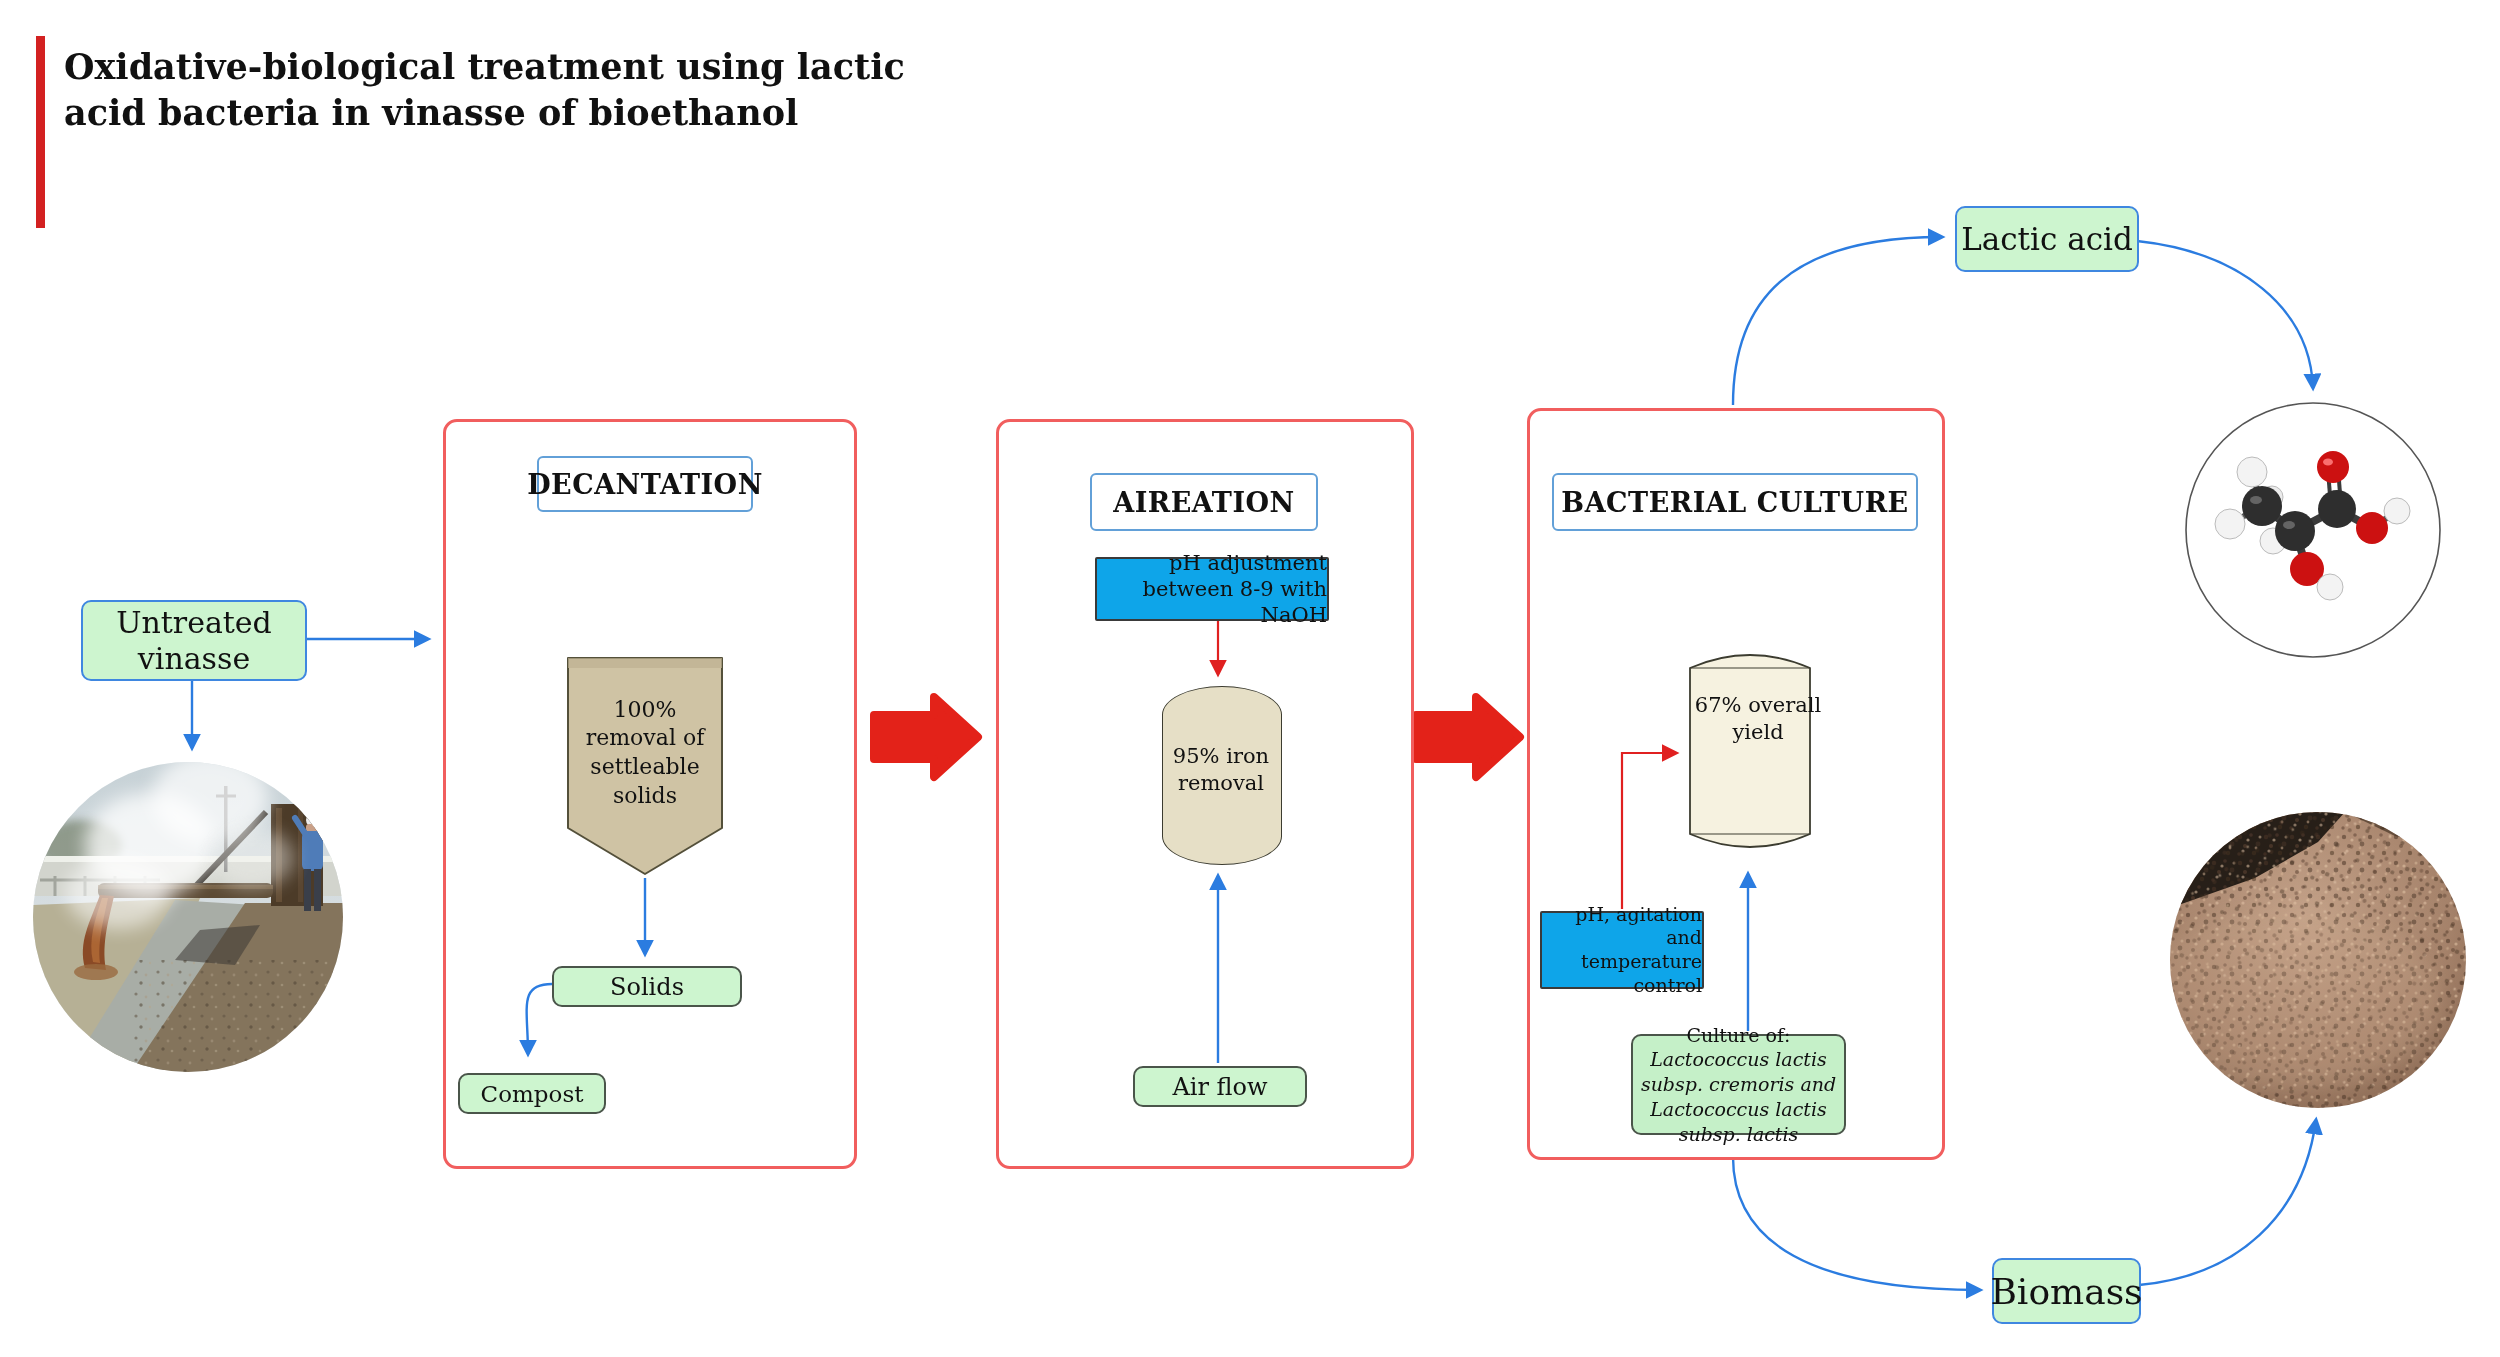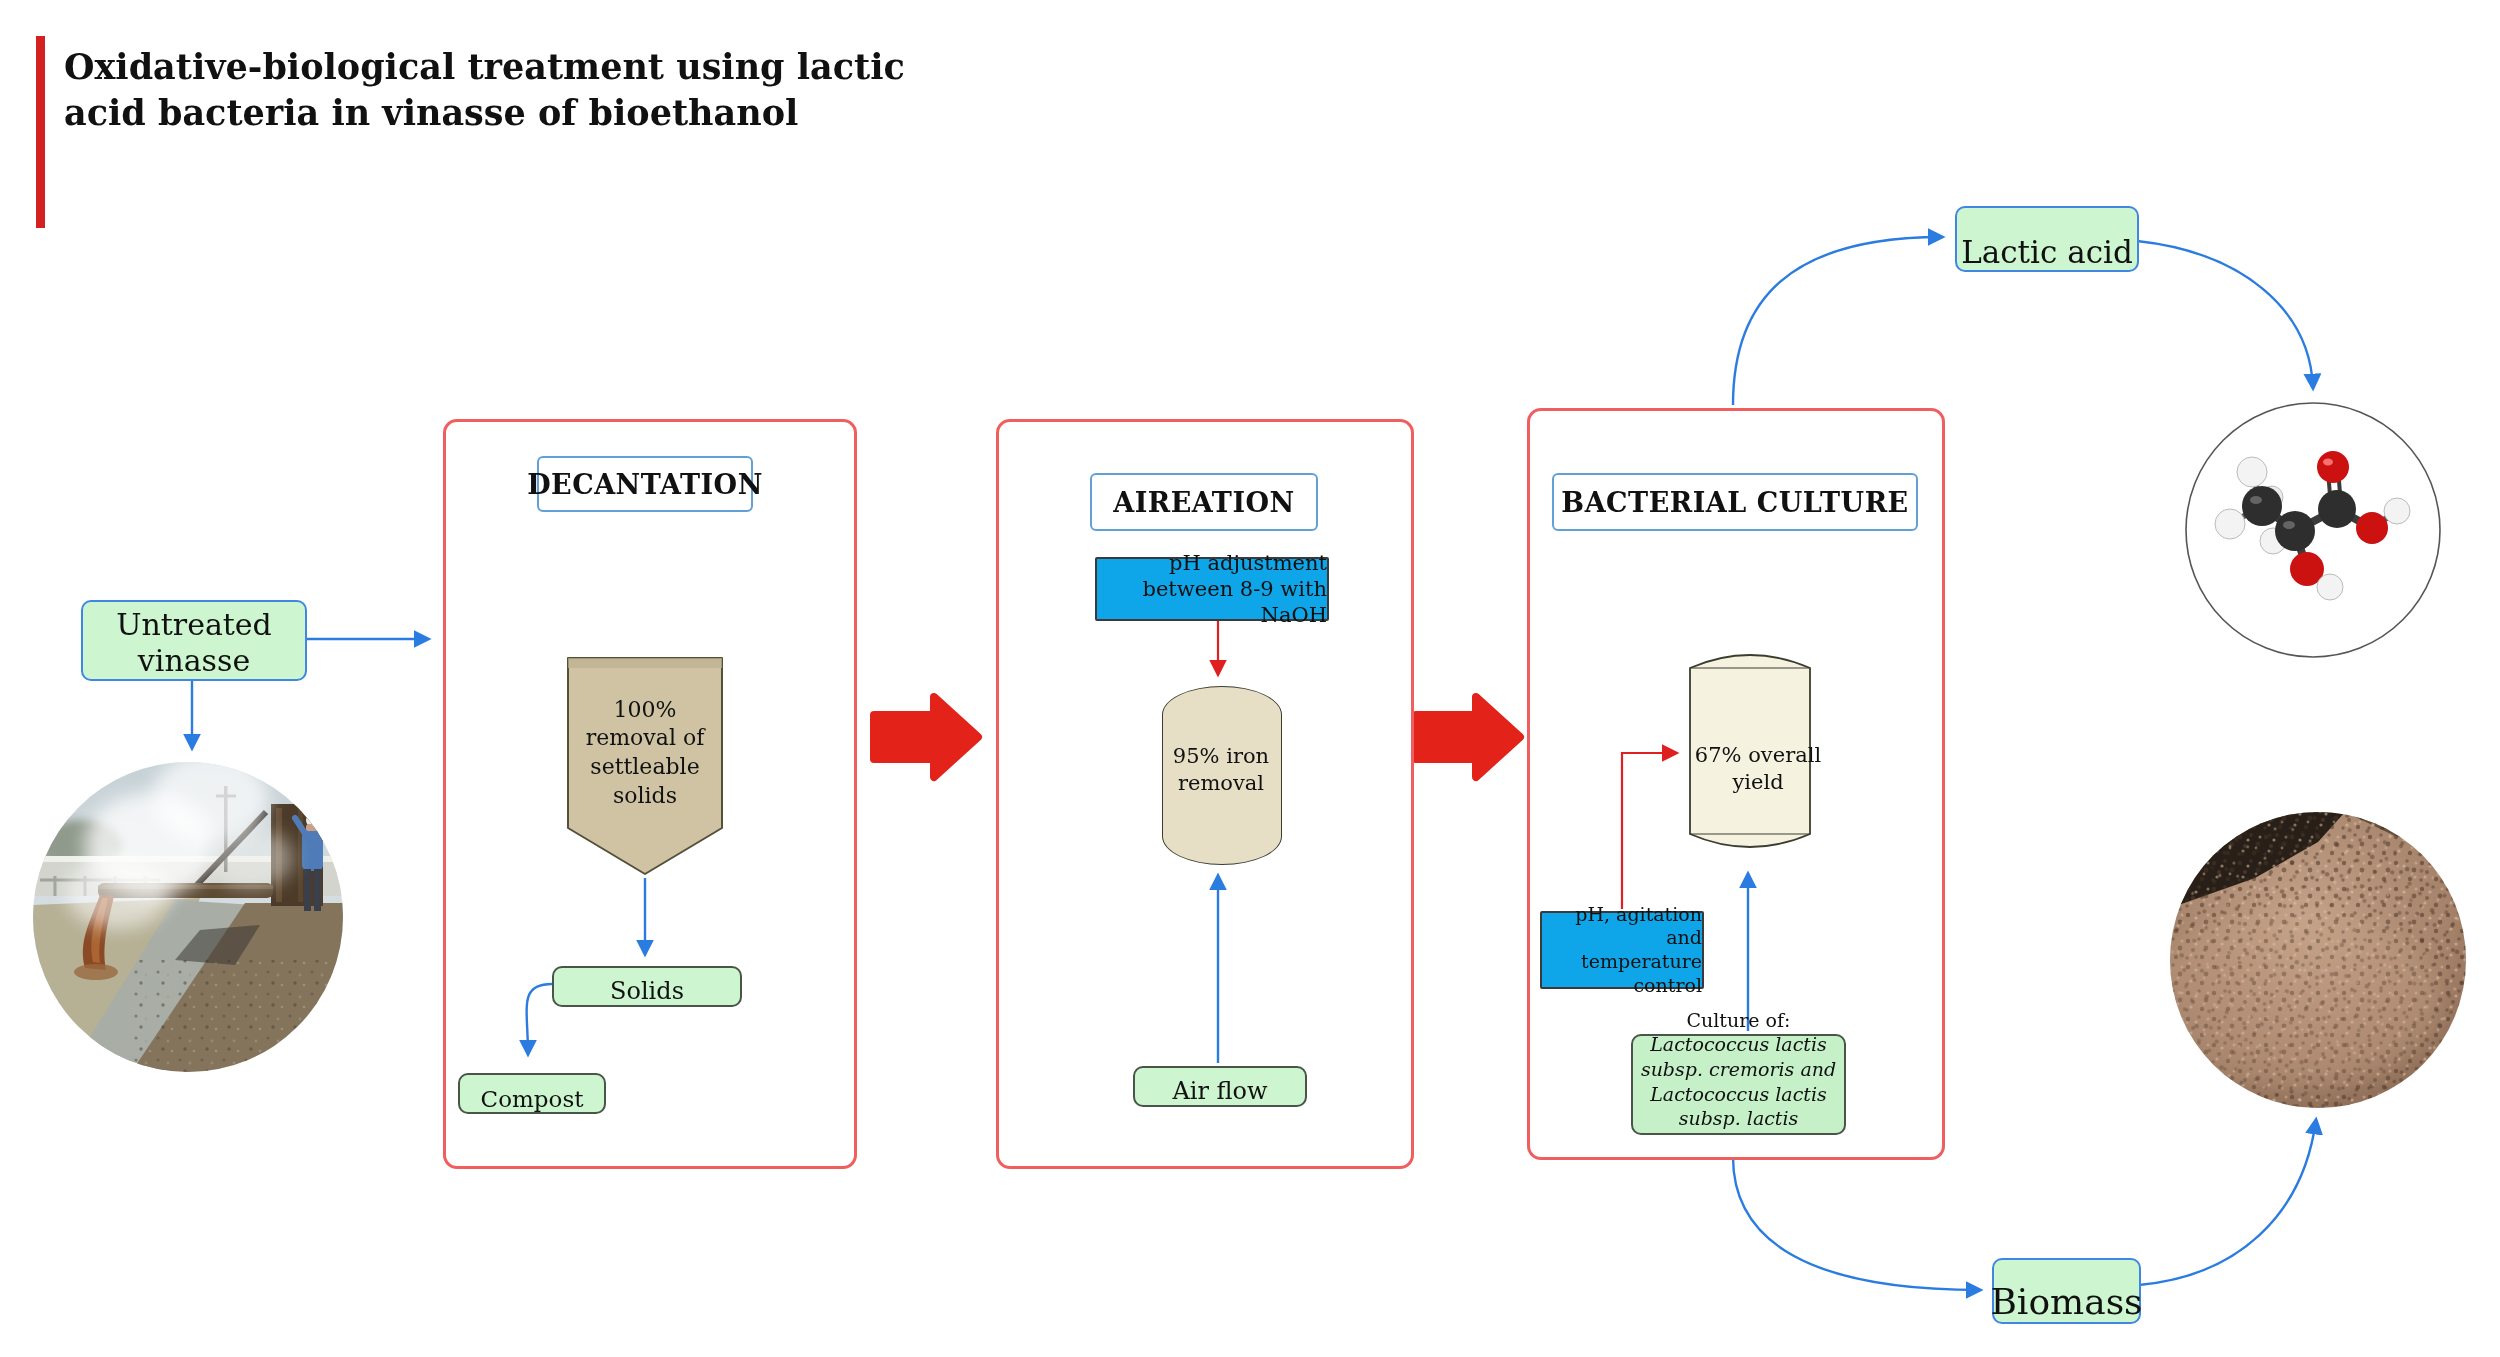--- a/index.html
+++ b/index.html
@@ -4,21 +4,21 @@
 <style>
   html,body{margin:0;padding:0;background:#ffffff;}
   #canvas{position:relative;width:2500px;height:1357px;background:#ffffff;overflow:hidden;
           font-family:"DejaVu Serif","Liberation Serif",serif;color:#111;}
   .abs{position:absolute;}
   #arrow-layer{position:absolute;left:0;top:0;z-index:1;}
   .panel{position:absolute;border:3px solid #f15e5e;border-radius:14px;background:transparent;z-index:2;}
   .title-box{position:absolute;background:#ffffff;border:2px solid #62a0d8;border-radius:6px;
              display:flex;align-items:center;justify-content:center;font-weight:bold;
              font-size:27px;letter-spacing:0.5px;z-index:3;}
-  .green-box{position:absolute;background:#cdf5cf;border-radius:10px;display:flex;align-items:flex-end;
+  .green-box{position:absolute;background:#cdf5cf;border-radius:10px;display:flex;align-items:center;
              justify-content:center;text-align:center;z-index:3;}
   .blue-border{border:2.5px solid #3f87e0;}
   .dark-border{border:2px solid #4a554a;}
   .lav-box{position:absolute;background:#0ea5e9;border:2px solid #3a3a3a;border-radius:2px;
            display:flex;align-items:center;justify-content:center;text-align:right;z-index:3;}
   .vessel-label{position:absolute;display:flex;align-items:center;justify-content:center;
                 text-align:center;z-index:3;font-size:21px;line-height:1.3;}
   #vessel2{position:absolute;left:1162px;top:686px;width:118px;height:177px;background:#e6dfc6;
            border:1.6px solid #3c3c30;border-radius:50%/16%;z-index:2;}
   .hdr-line{white-space:nowrap;font-weight:bold;font-size:35px;line-height:46px;}
@@ -242,21 +242,21 @@
     <span>95% iron removal</span>
   </div>
   <div class="green-box dark-border" style="left:1133px;top:1066px;width:170px;height:37px;font-size:24px;">
     <span>Air flow</span>
   </div>
 
   <div class="panel" style="left:1527px;top:408px;width:412px;height:746px;"></div>
   <div class="title-box" style="left:1552px;top:473px;width:362px;height:54px;">
     <span>BACTERIAL CULTURE</span>
   </div>
-  <div class="vessel-label" style="left:1692px;top:719px;width:132px;height:100px;">
+  <div class="vessel-label" style="left:1692px;top:669px;width:132px;height:100px;">
     <span>67% overall yield</span>
   </div>
   <div class="lav-box" style="left:1540px;top:911px;width:160px;height:74px;font-size:19px;line-height:1.25;">
     <span>pH, agitation and temperature control</span>
   </div>
   <div class="green-box dark-border" style="left:1631px;top:1034px;width:215px;height:101px;font-size:19px;line-height:1.3;background:#c5f0c8;padding:2px 6px;box-sizing:border-box;">
     <span><span>Culture of: </span><i>Lactococcus lactis subsp. cremoris and Lactococcus lactis subsp. lactis</i></span>
   </div>
 
   <div class="green-box blue-border" style="left:1955px;top:206px;width:180px;height:62px;font-size:31px;">

